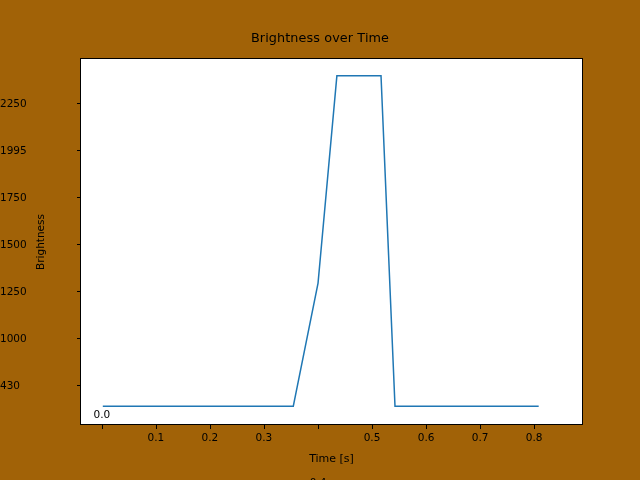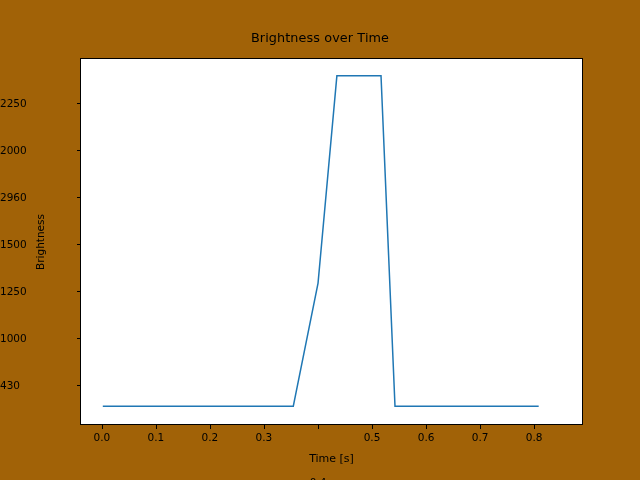--- a/index.html
+++ b/index.html
@@ -113,22 +113,22 @@
 
   <div id="ylabel-wrap">
     <div id="ylabel">Brightness</div>
   </div>
 
   <div id="ytick-labels">
       <div class="tick-label ytick-label" style="top: 384.639px; left: 0px; width: 72px;">430</div>
       <div class="tick-label ytick-label" style="top: 337.708px; left: 0px; width: 72px;">1000</div>
       <div class="tick-label ytick-label" style="top: 290.777px; left: 0px; width: 72px;">1250</div>
       <div class="tick-label ytick-label" style="top: 243.847px; left: 0px; width: 72px;">1500</div>
-      <div class="tick-label ytick-label" style="top: 196.916px; left: 0px; width: 72px;">2960</div>
-      <div class="tick-label ytick-label" style="top: 149.985px; left: 0px; width: 72px;">2000</div>
+      <div class="tick-label ytick-label" style="top: 196.916px; left: 0px; width: 72px;">1750</div>
+      <div class="tick-label ytick-label" style="top: 149.985px; left: 0px; width: 72px;">1995</div>
       <div class="tick-label ytick-label" style="top: 103.054px; left: 0px; width: 72px;">2250</div>
     </div>
   <div id="ytick-marks">
       <div class="tickmark ytickmark" style="top: 384.639px;"></div>
       <div class="tickmark ytickmark" style="top: 337.708px;"></div>
       <div class="tickmark ytickmark" style="top: 290.777px;"></div>
       <div class="tickmark ytickmark" style="top: 243.847px;"></div>
       <div class="tickmark ytickmark" style="top: 196.916px;"></div>
       <div class="tickmark ytickmark" style="top: 149.985px;"></div>
       <div class="tickmark ytickmark" style="top: 103.054px;"></div>
@@ -145,21 +145,21 @@
       <div class="tickmark xtickmark" style="left: 155.909px;"></div>
       <div class="tickmark xtickmark" style="left: 209.937px;"></div>
       <div class="tickmark xtickmark" style="left: 263.965px;"></div>
       <div class="tickmark xtickmark" style="left: 317.993px;"></div>
       <div class="tickmark xtickmark" style="left: 372.021px;"></div>
       <div class="tickmark xtickmark" style="left: 426.049px;"></div>
       <div class="tickmark xtickmark" style="left: 480.077px;"></div>
       <div class="tickmark xtickmark" style="left: 534.105px;"></div>
     </div>
   <div id="xtick-labels">
-      <div class="tick-label xtick-label" style="left: 101.881px; top: 431px;">0.0</div>
+      <div class="tick-label xtick-label" style="left: 101.881px; top: 408px;">0.0</div>
       <div class="tick-label xtick-label" style="left: 155.909px; top: 431px;">0.1</div>
       <div class="tick-label xtick-label" style="left: 209.937px; top: 431px; text-align: right;">0.2</div>
       <div class="tick-label xtick-label" style="left: 263.965px; top: 431px;">0.3</div>
       <div class="tick-label xtick-label" style="left: 317.993px; top: 431px; margin-top: 45px;">0.4</div>
       <div class="tick-label xtick-label" style="left: 372.021px; top: 431px;">0.5</div>
       <div class="tick-label xtick-label" style="left: 426.049px; top: 431px;">0.6</div>
       <div class="tick-label xtick-label" style="left: 480.077px; top: 431px;">0.7</div>
       <div class="tick-label xtick-label" style="left: 534.105px; top: 431px;">0.8</div>
     </div>
 

